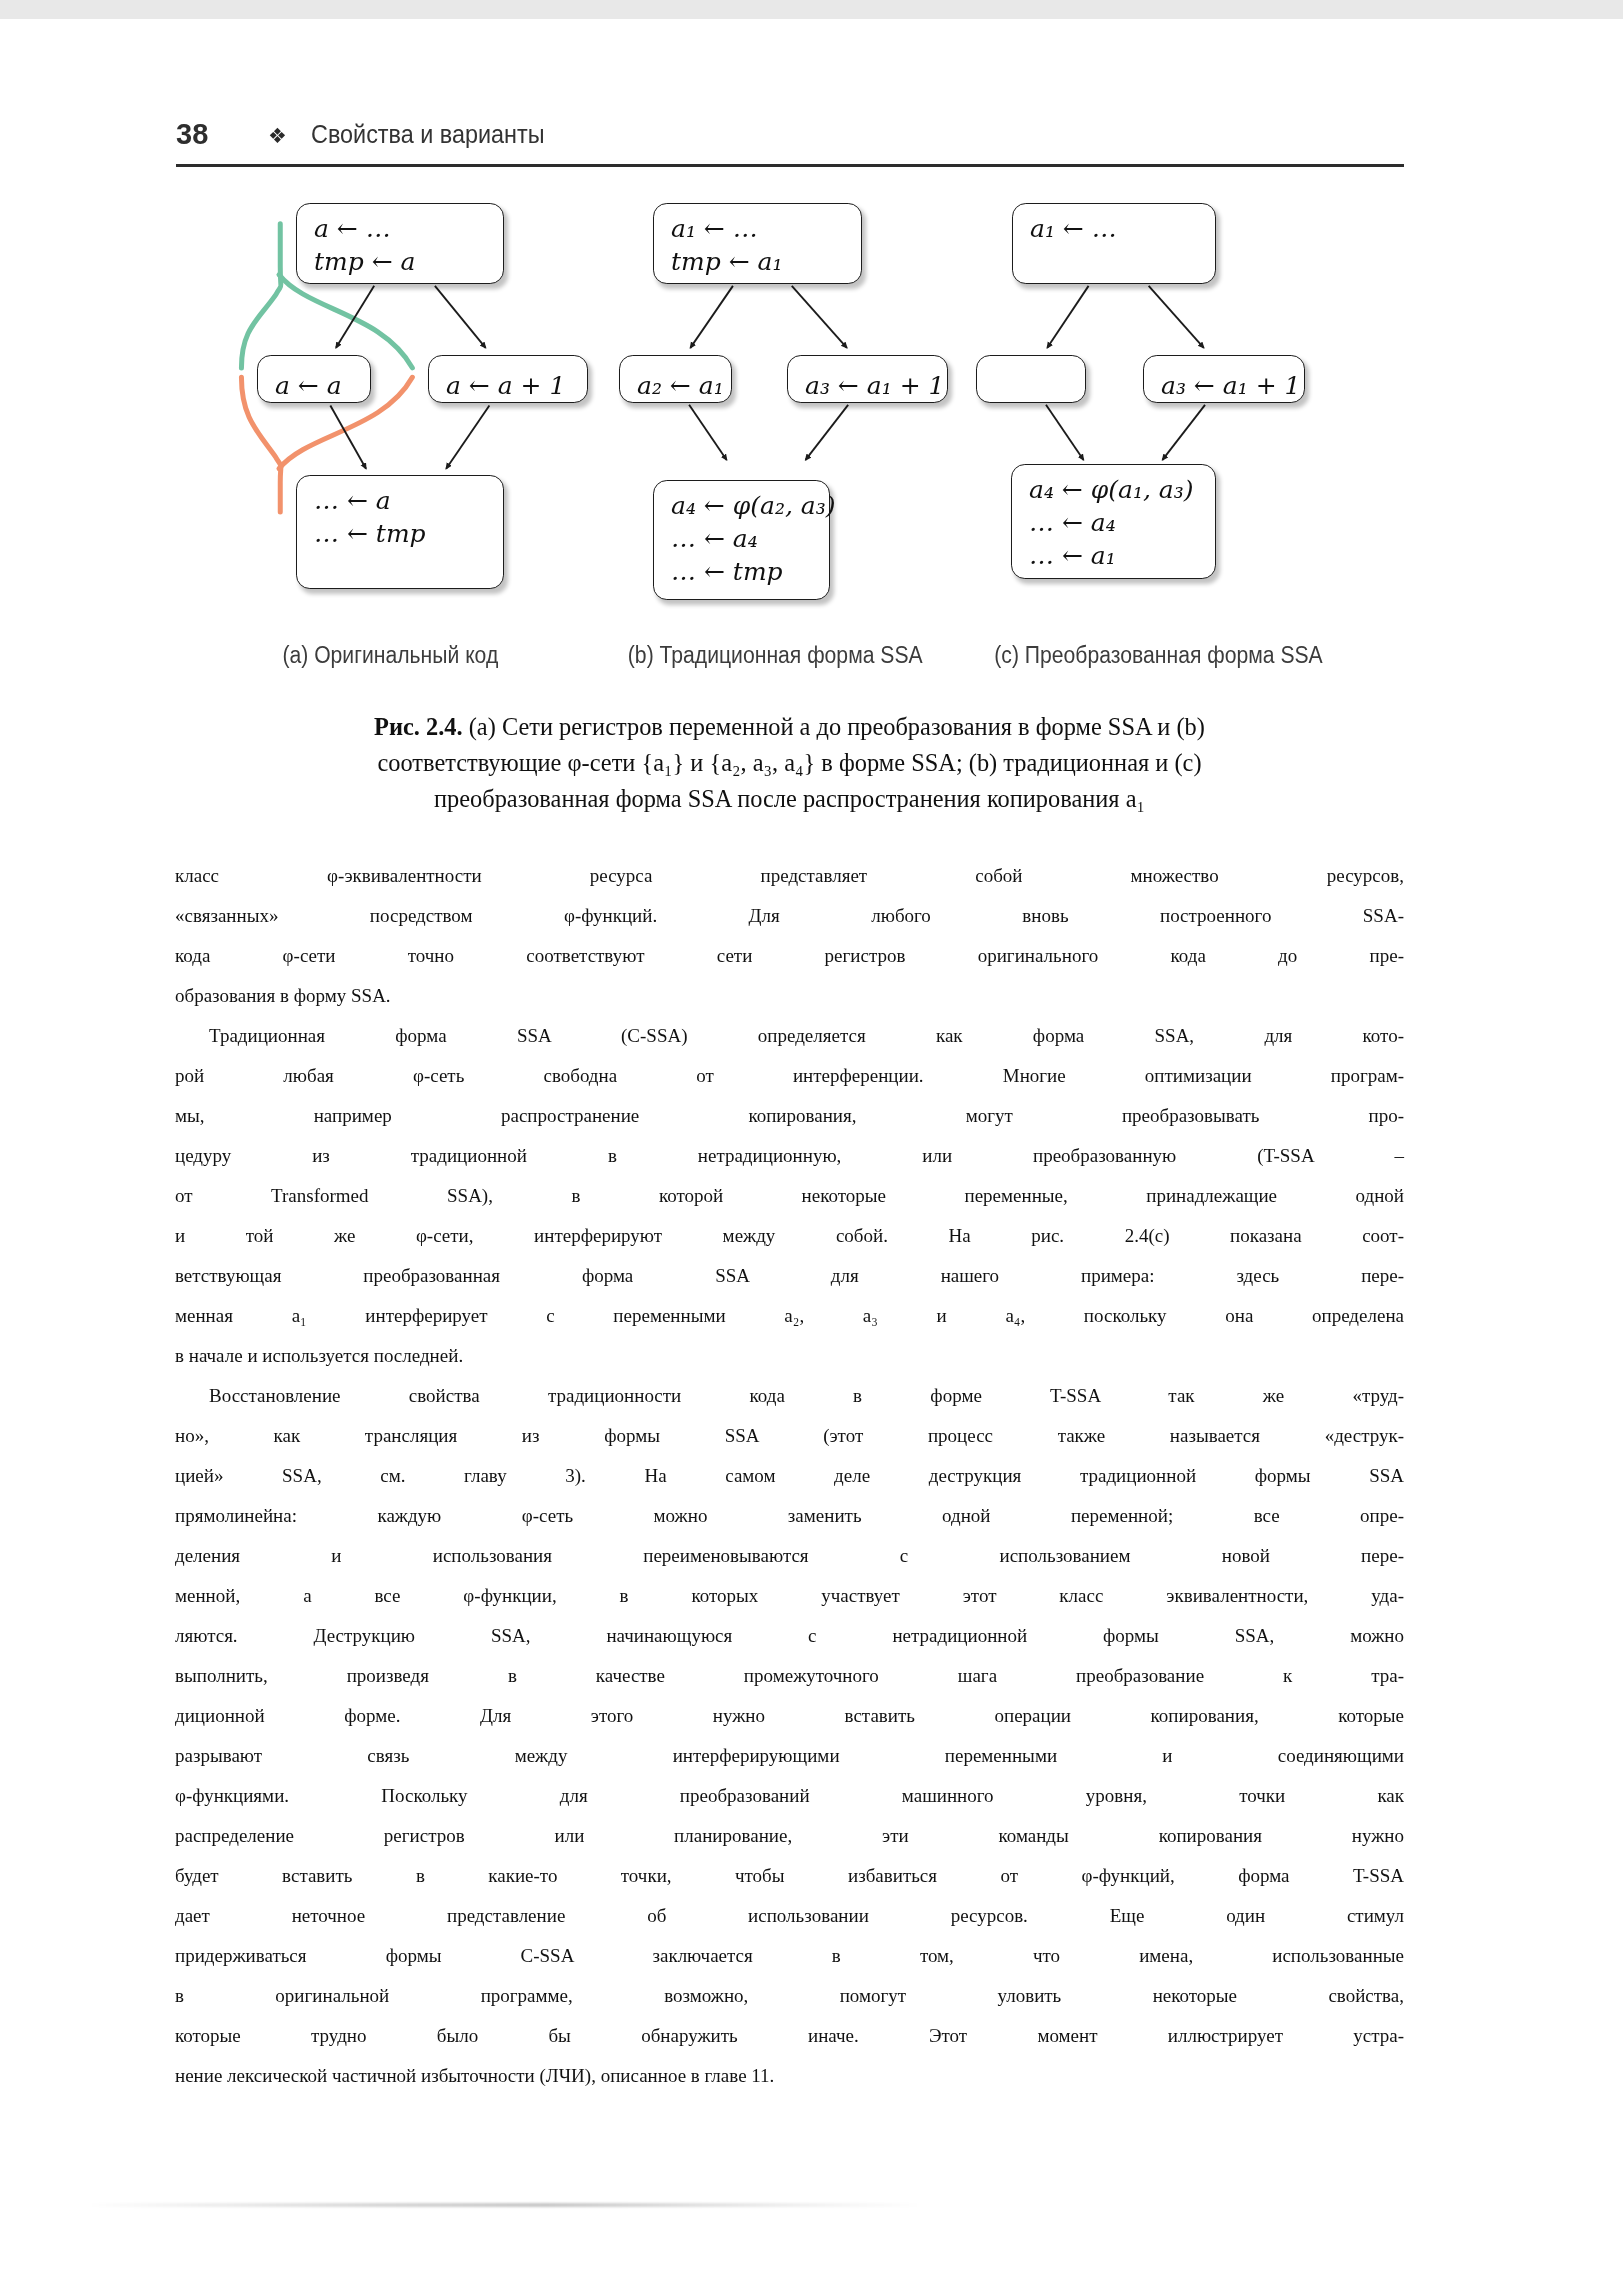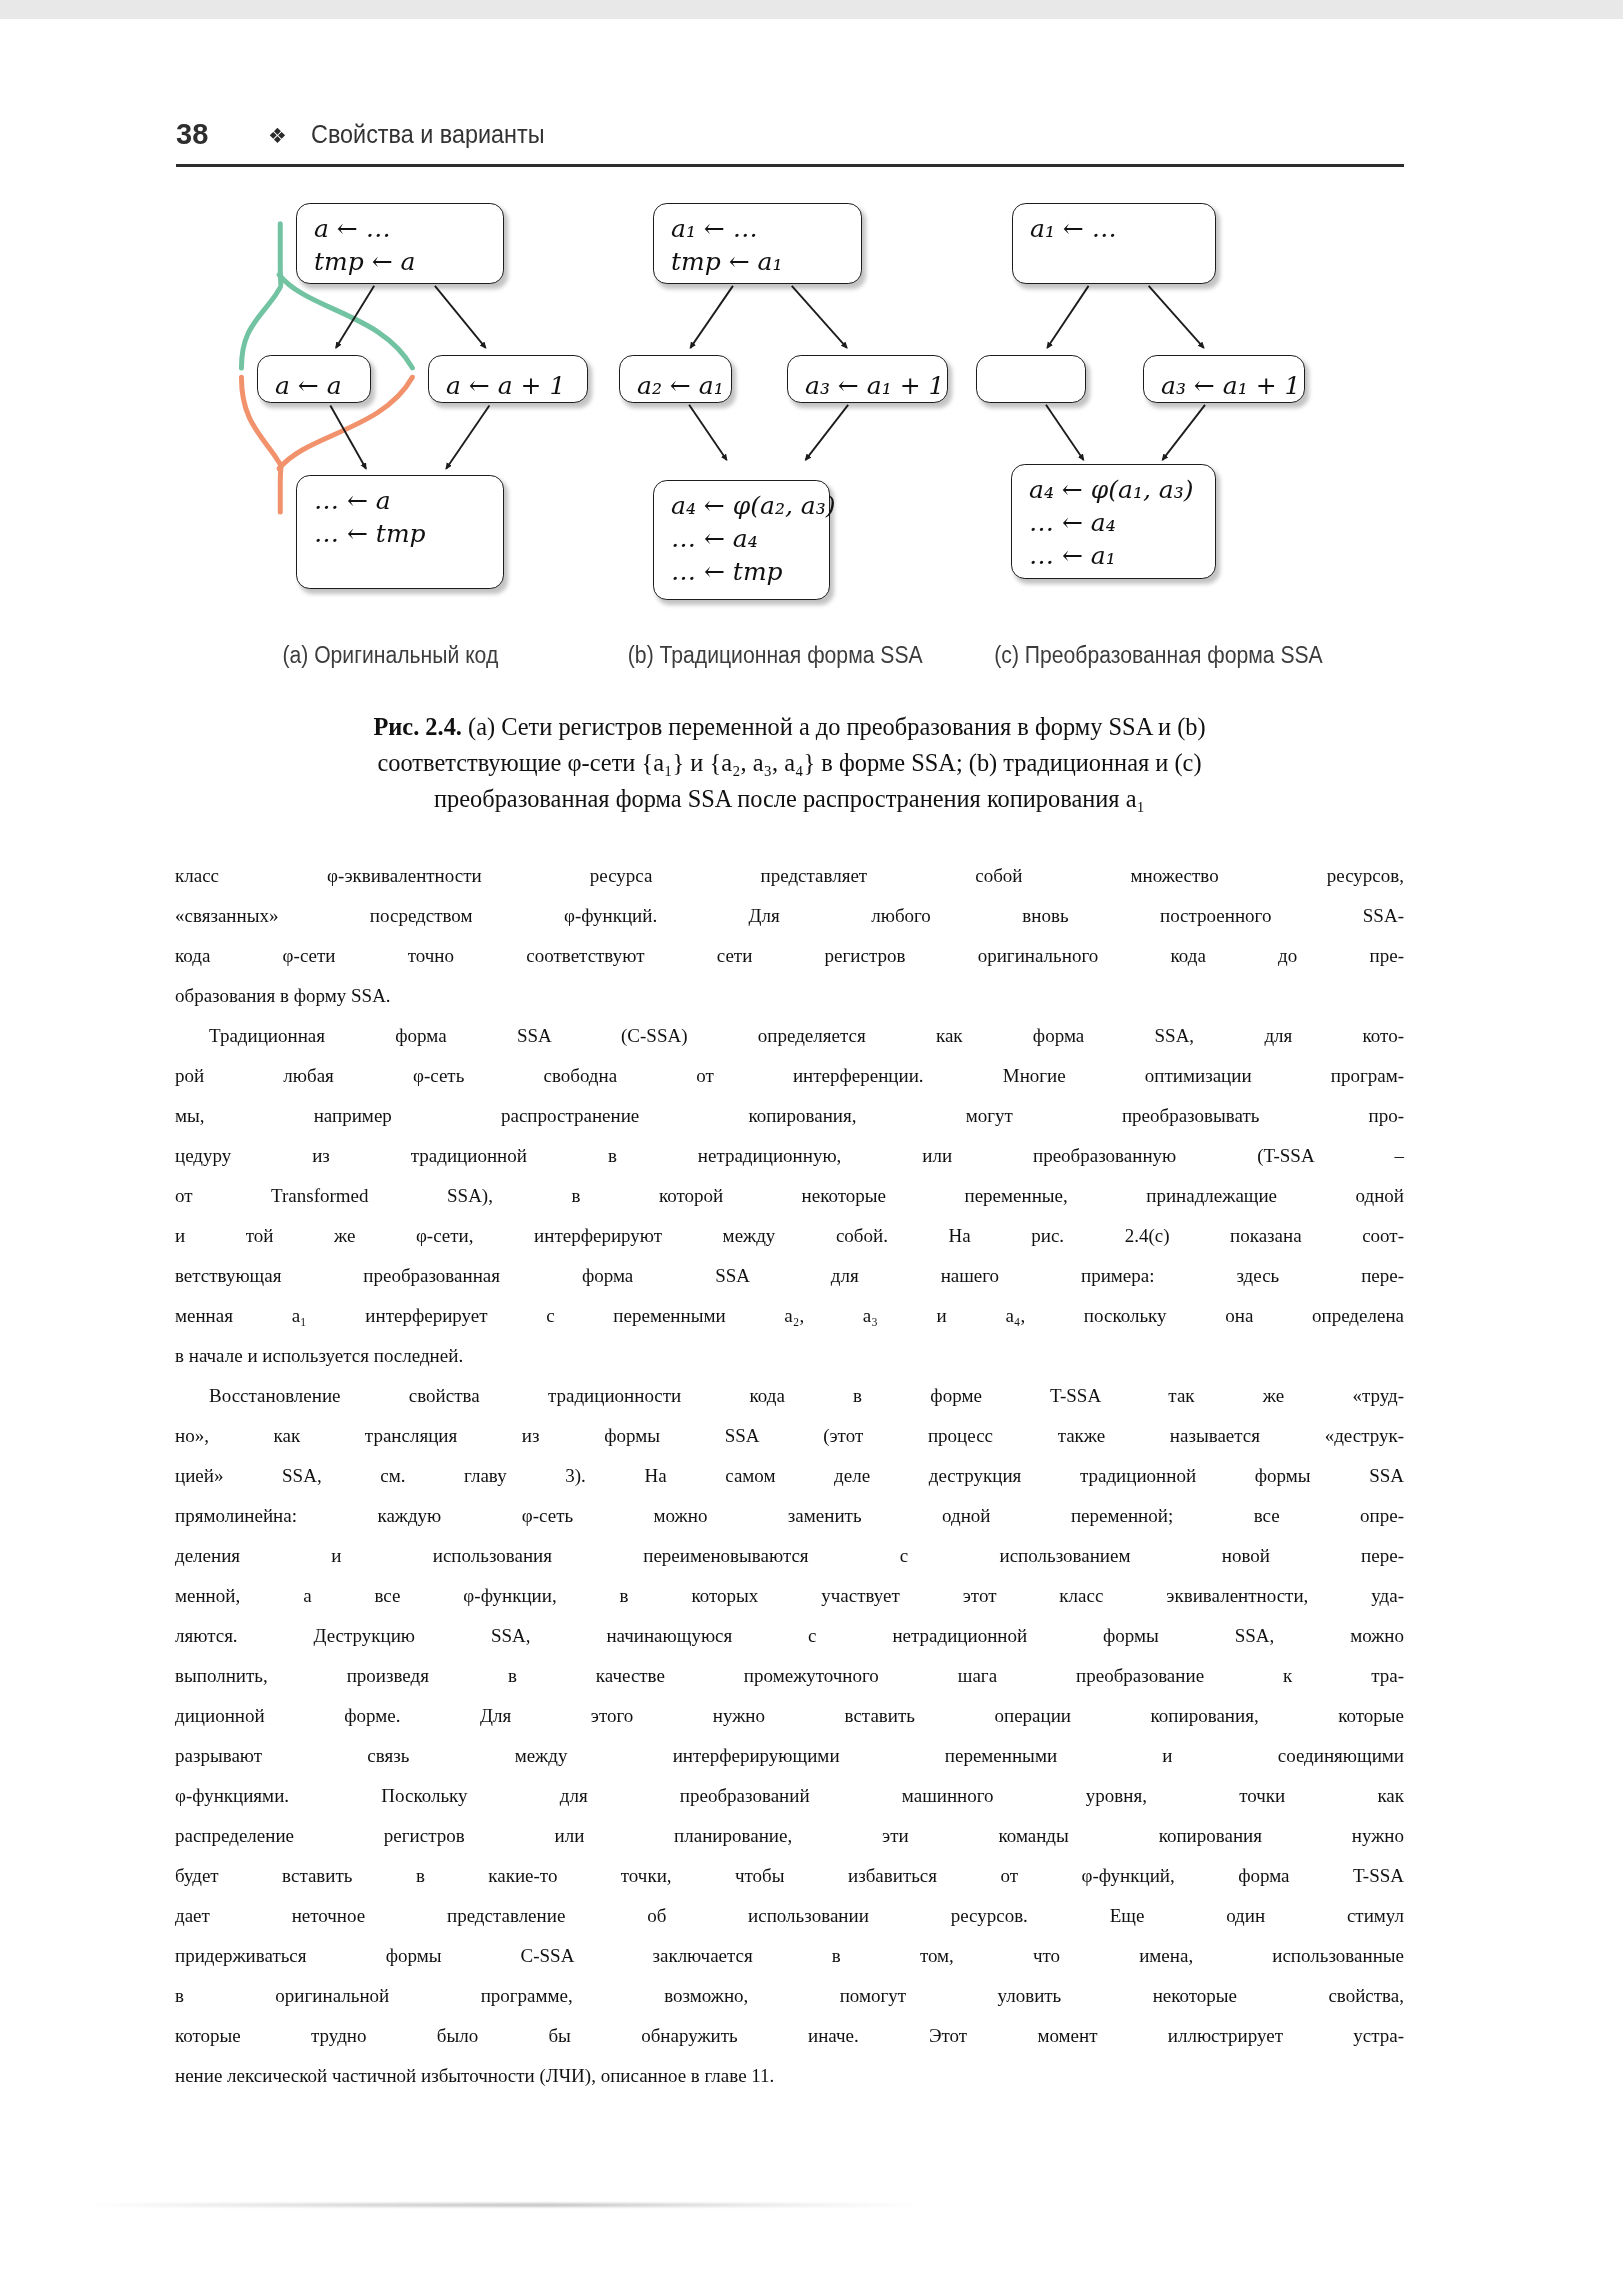--- a/index.html
+++ b/index.html
@@ -135,21 +135,21 @@
     <div class="nl">a₄ ← φ(a₁, a₃)</div>
     <div class="nl">… ← a₄</div>
     <div class="nl">… ← a₁</div>
   </div>
 
   <div class="subcap" style="left:234px;width:313px"><span>(a) Оригинальный код</span></div>
   <div class="subcap" style="left:600px;width:351px"><span>(b) Традиционная форма SSA</span></div>
   <div class="subcap" style="left:965px;width:388px"><span>(c) Преобразованная форма SSA</span></div>
 
   <div class="figcap">
-    <div><b>Рис. 2.4.</b><span> (a) Сети регистров переменной a до преобразования в форму SSA и (b)</span></div>
+    <div><b>Рис. 2.4.</b><span> (a) Сети регистров переменной a до преобразования в форме SSA и (b)</span></div>
     <div>соответствующие φ-сети {a₁} и {a₂, a₃, a₄} в форме SSA; (b) традиционная и (c)</div>
     <div>преобразованная форма SSA после распространения копирования a₁</div>
   </div>
 
   <div class="bodytext">
     <p>
       </p>
       <div class="bl">класс φ-эквивалентности ресурса представляет собой множество ресурсов,</div>
       <div class="bl">«связанных» посредством φ-функций. Для любого вновь построенного SSA-</div>
       <div class="bl">кода φ-сети точно соответствуют сети регистров оригинального кода до пре-</div>

